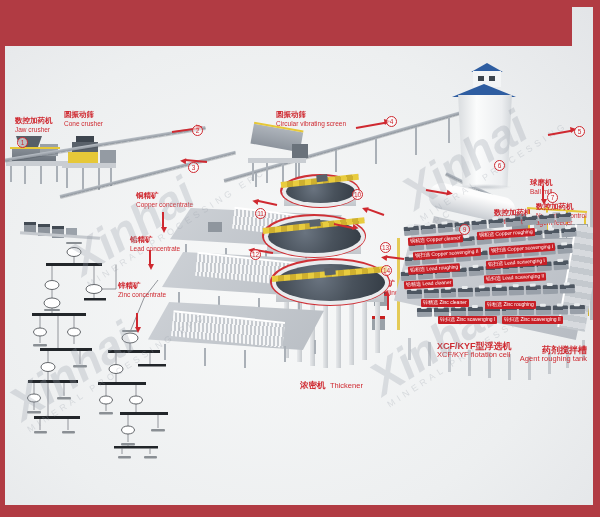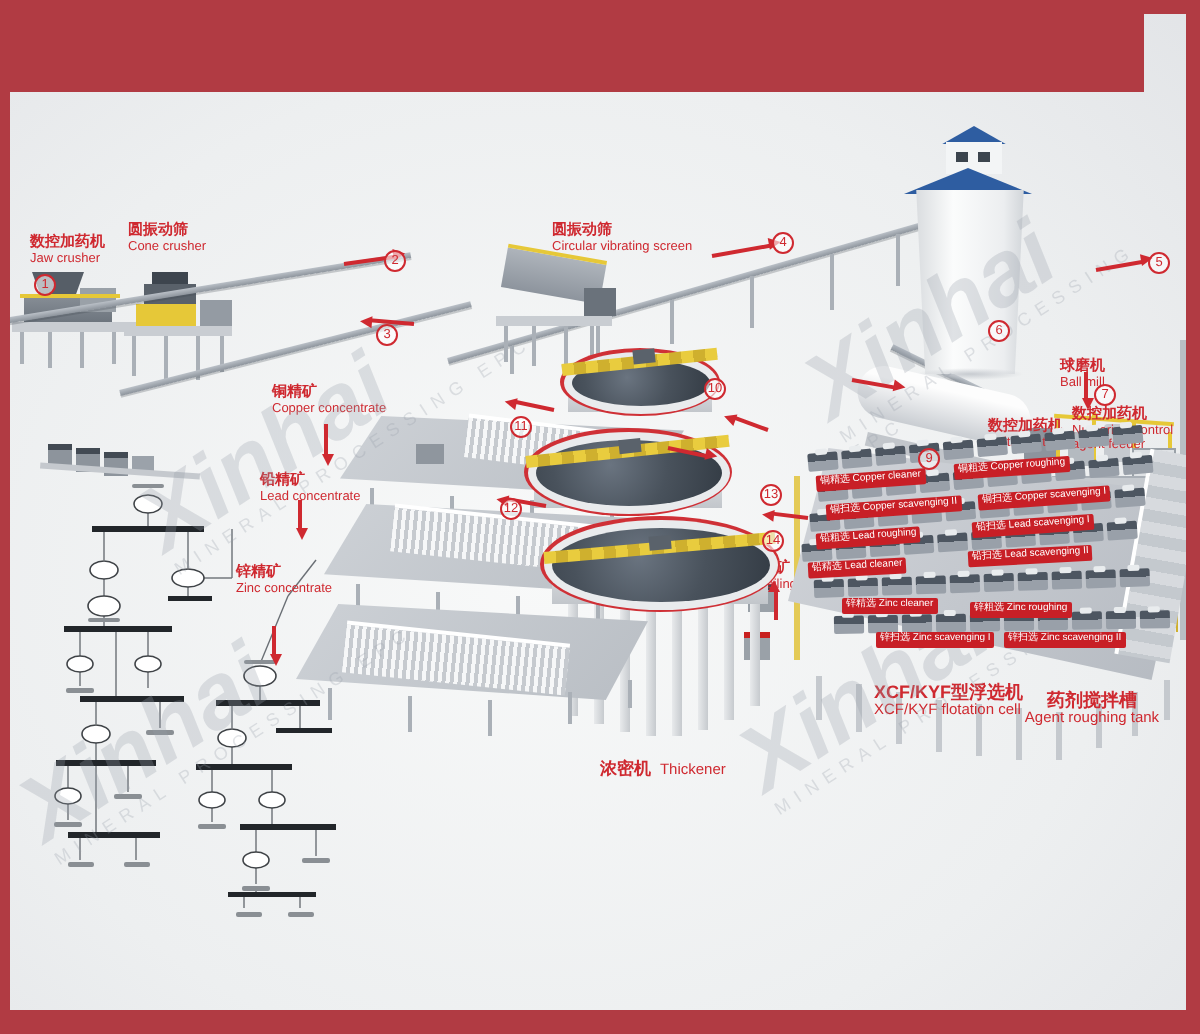--- a/index.html
+++ b/index.html
@@ -492,21 +492,21 @@
     <span class="en">Zinc concentrate</span>
   </div>
   <div class="lbl" style="left:380px;top:280px">
     <span class="zh">尾矿</span>
     <span class="en">Tailings</span>
   </div>
   <div class="lbl lbl-big" style="left:437px;top:341px">
     <span class="zh">XCF/KYF型浮选机</span>
     <span class="en">XCF/KYF flotation cell</span>
   </div>
-  <div class="lbl lbl-big" style="left:505px;top:345px;width:82px;text-align:center">
+  <div class="lbl lbl-big" style="left:505px;top:345px;width:82px;text-align:right">
     <span class="zh">药剂搅拌槽</span>
     <span class="en">Agent roughing tank</span>
   </div>
   <div class="lbl" style="left:300px;top:374px">
     <span style="font-weight:bold;font-size:8.5px">浓密机</span>
     <span style="font-size:7.5px">Thickener</span>
   </div>
 
   <div class="abs red" style="left:0;top:0;width:572px;height:46px;z-index:50">
   </div>

